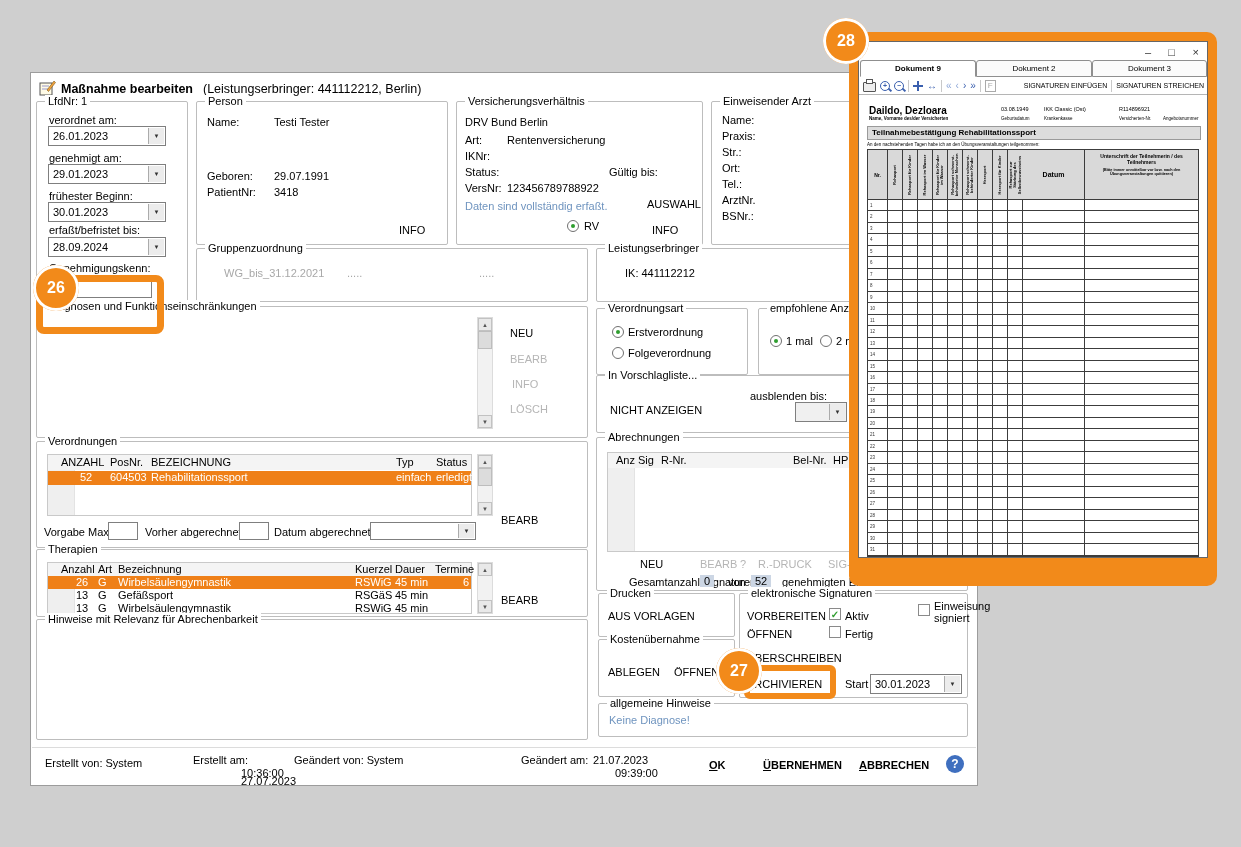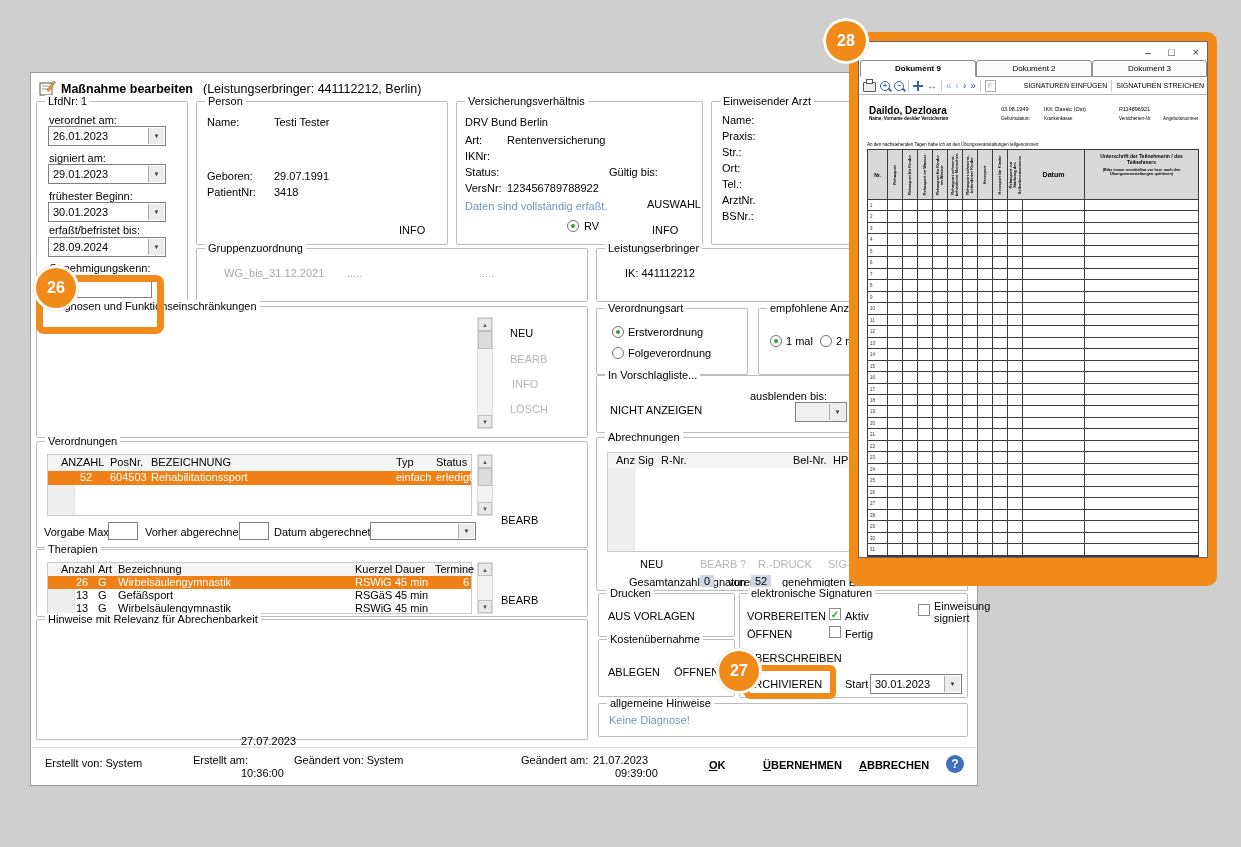--- a/index.html
+++ b/index.html
@@ -88,21 +88,21 @@
     <span class="t b" style="left:30px;top:9px;font-size:12.5px">Maßnahme bearbeiten</span>
     <span class="t" style="left:172px;top:9px;font-size:12.5px">(Leistungserbringer: 441112212, Berlin)</span>
 
     <div class="fs" style="left:5px;top:28px;width:150px;height:202px">
       <span class="lg">LfdNr: 1</span>
       <span class="t" style="left:12px;top:12px">verordnet am:</span>
       <div class="combo" style="left:11px;top:24px;width:118px">
         <span class="v">26.01.2023</span>
         <span class="ab">▼</span>
       </div>
-      <span class="t" style="left:12px;top:50px">signiert am:</span>
+      <span class="t" style="left:12px;top:50px">genehmigt am:</span>
       <div class="combo" style="left:11px;top:62px;width:118px">
         <span class="v">29.01.2023</span>
         <span class="ab">▼</span>
       </div>
       <span class="t" style="left:12px;top:88px">frühester Beginn:</span>
       <div class="combo" style="left:11px;top:100px;width:118px">
         <span class="v">30.01.2023</span>
         <span class="ab">▼</span>
       </div>
       <span class="t" style="left:12px;top:122px">erfaßt/befristet bis:</span>
@@ -343,21 +343,21 @@
     </div>
 
     <div class="fs" style="left:567px;top:630px;width:368px;height:32px">
       <span class="lg">allgemeine Hinweise</span>
       <span class="t blue" style="left:10px;top:10px">Keine Diagnose!</span>
     </div>
 
     <div class="abs" style="left:1px;top:674px;width:944px;height:1px;background:#dcdcdc"></div>
     <span class="t" style="left:14px;top:684px">Erstellt von: System</span>
     <span class="t" style="left:162px;top:681px">Erstellt am:</span>
-    <span class="t" style="left:210px;top:662px">27.07.2023</span>
+    <span class="t" style="left:210px;top:702px">27.07.2023</span>
     <span class="t" style="left:210px;top:694px">10:36:00</span>
     <span class="t" style="left:263px;top:681px">Geändert von: System</span>
     <span class="t" style="left:490px;top:681px">Geändert am:</span>
     <span class="t" style="left:562px;top:681px">21.07.2023</span>
     <span class="t" style="left:584px;top:694px">09:39:00</span>
     <span class="fbtn b" style="left:678px;top:686px"><span style="text-decoration:underline">O</span>K</span>
     <span class="fbtn b" style="left:732px;top:686px"><span style="text-decoration:underline">Ü</span>BERNEHMEN</span>
     <span class="fbtn b" style="left:828px;top:686px"><span style="text-decoration:underline">A</span>BBRECHEN</span>
     <span class="help" style="left:915px;top:682px">?</span>
   </div>
@@ -396,20 +396,21 @@
         <span class="dt b" style="left:10px;top:10px;font-size:10px">Daildo, Dezloara</span>
         <span class="dt b" style="left:10px;top:21px;font-size:4.5px">Name, Vorname des/der Versicherten</span>
         <span class="dt" style="left:142px;top:11px;font-size:5.5px">03.08.1949</span>
         <span class="dt" style="left:142px;top:21px;font-size:4.5px">Geburtsdatum</span>
         <span class="dt" style="left:185px;top:11px;font-size:5.5px">IKK Classic (Ost)</span>
         <span class="dt" style="left:185px;top:21px;font-size:4.5px">Krankenkasse</span>
         <span class="dt" style="left:260px;top:11px;font-size:5.5px">R114896921</span>
         <span class="dt" style="left:260px;top:21px;font-size:4.5px">Versicherten-Nr.</span>
         <span class="dt" style="left:304px;top:21px;font-size:4.5px">Angebotsnummer</span>
 
+        <div class="formtitle">Teilnahmebestätigung Rehabilitationssport</div>
         <span class="dt" style="left:8px;top:47px;font-size:4.5px">An den nachstehenden Tagen habe ich an den Übungsveranstaltungen teilgenommen:</span>
 
         <div class="sigtable">
           <div class="shead">
             <div class="hcell" style="font-size:5px;font-weight:bold;display:flex;align-items:center;justify-content:center">Nr.</div>
             <div id="rot-slot" style="display:contents"><div class="hcell">
                   <span class="rot">Rehasport</span>
                 </div><div class="hcell">
                   <span class="rot">Rehasport für Kinder</span>
                 </div><div class="hcell">

